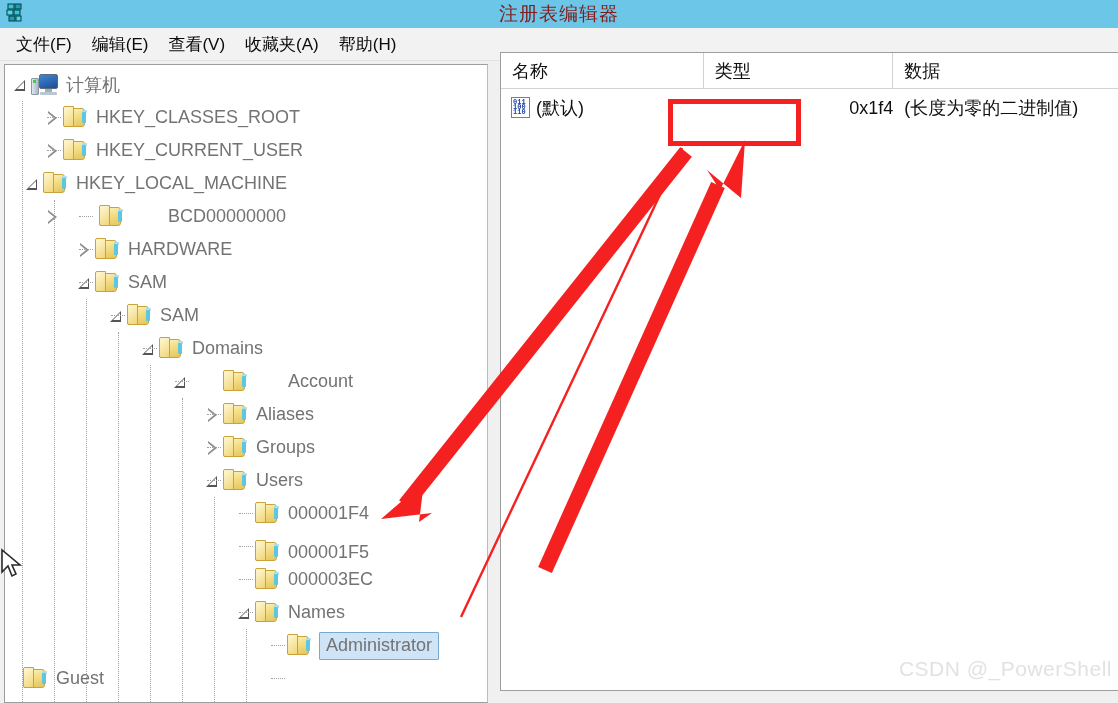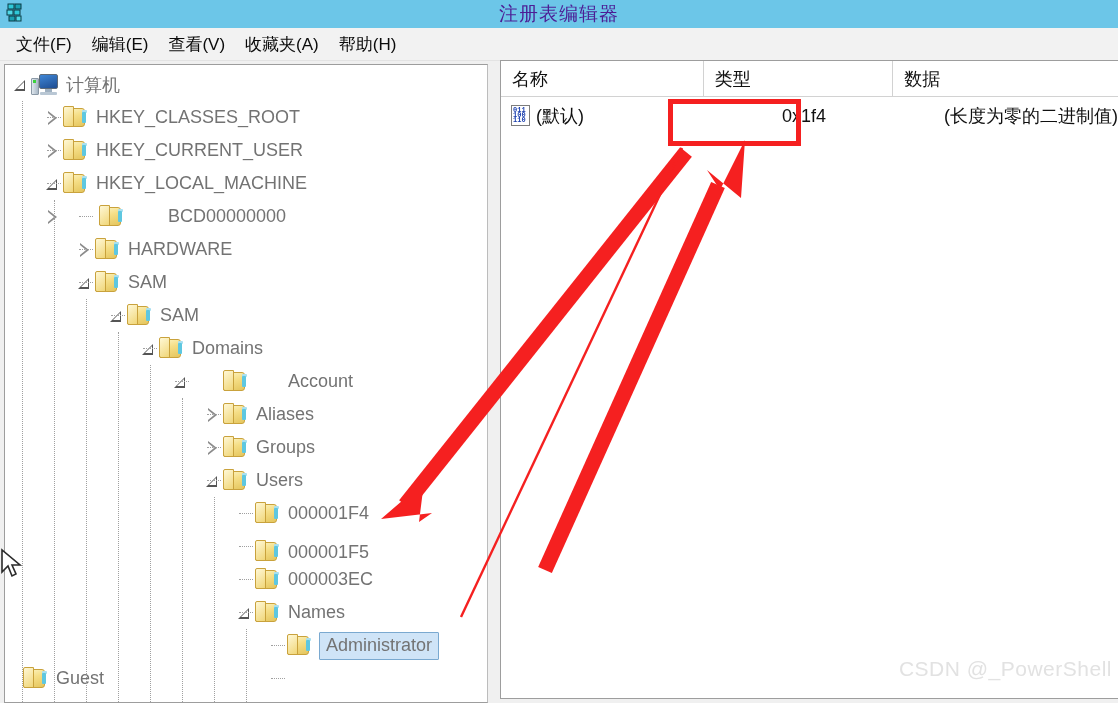--- a/index.html
+++ b/index.html
@@ -27,21 +27,21 @@
   .titlebar-icon {
     position: absolute; left: 4px; top: 1px;
     width: 24px; height: 24px;
   }
   .titlebar-text {
     position: absolute;
     left: 0; right: 0; top: 0;
     height: 28px;
     line-height: 28px;
     text-align: center;
-    color: #4c1d95;
+    color: #7f1d1d;
     font-size: 19px;
     letter-spacing: 1px;
   }
 
   
   .menubar {
     position: absolute; left: 0; top: 28px;
     width: 1118px; height: 33px;
     background: #f2f2f2;
     display: flex; align-items: center;
@@ -68,21 +68,21 @@
   }
   .splitter {
     position: absolute;
     left: 489px; top: 64px;
     width: 10px; height: 639px;
     background: #f0f0f0;
     cursor: col-resize;
   }
   .list-panel {
     position: absolute;
-    left: 500px; top: 60px;
+    left: 500px; top: 52px;
     width: 618px; height: 639px;
     background: #ffffff;
     border: 1px solid #9d9d9d;
     border-right: none;
     overflow: hidden;
   }
 
   
   .tree {
     position: relative;
@@ -240,21 +240,21 @@
   }
   .lv-th:last-child { border-right: none; }
   .lv-row {
     position: relative;
     height: 38px;
     display: flex;
     align-items: center;
     font-size: 18px;
     color: #101010;
   }
-  .lv-cell { position: relative; white-space: nowrap; padding-left: 11px; text-align: right; }
+  .lv-cell { position: relative; white-space: nowrap; padding-left: 11px; }
   .regicon {
     position: relative;
     width: 20px; height: 22px;
     flex: 0 0 20px;
     margin: 0 5px 0 10px;
   }
   .regicon .page {
     position: absolute; left: 0; top: 0;
     width: 19px; height: 21px;
     background: #ffffff;
@@ -361,21 +361,21 @@
           </div>
           <div class="dhline" style="left: 42px; width: 14px; top: 16px;"></div>
           <div class="keyicon">
             <div class="body"></div>
             <div class="tab2"></div>
             <div class="tab"></div>
             <div class="flap"></div>
           </div>
           <span class="tree-label">HKEY_CURRENT_USER</span>
         </div>
-        <div class="tree-row" style="padding-left: 40px;">
+        <div class="tree-row" style="padding-left: 20px;">
           <div class="tw">
             <div class="tw-e"></div>
           </div>
           <div class="dhline" style="left: 42px; width: 14px; top: 16px;"></div>
           <div class="keyicon">
             <div class="body"></div>
             <div class="tab2"></div>
             <div class="tab"></div>
             <div class="flap"></div>
           </div>
@@ -587,21 +587,21 @@
       </div>
     <div id="lv-body">
         <div class="lv-row">
           <div style="width: 203px; display: flex; align-items: center;">
             <div class="regicon">
               <div class="page"></div>
               <div class="bits">011<br>100<br>110</div>
             </div>
             <span>(默认)</span>
           </div>
-          <div class="lv-cell" style="width: 190px; text-align: center;"><span>0x1f4</span></div>
+          <div class="lv-cell" style="width: 190px; text-align: right;"><span>0x1f4</span></div>
           <div class="lv-cell" style="width: 225px;"><span>(长度为零的二进制值)</span></div>
         </div>
       </div>
   </div>
 
   <div class="anno-box" style="left:668px; top:99px; width:133px; height:47px;"></div>
 
   <svg class="anno-svg">
 
     <g>

